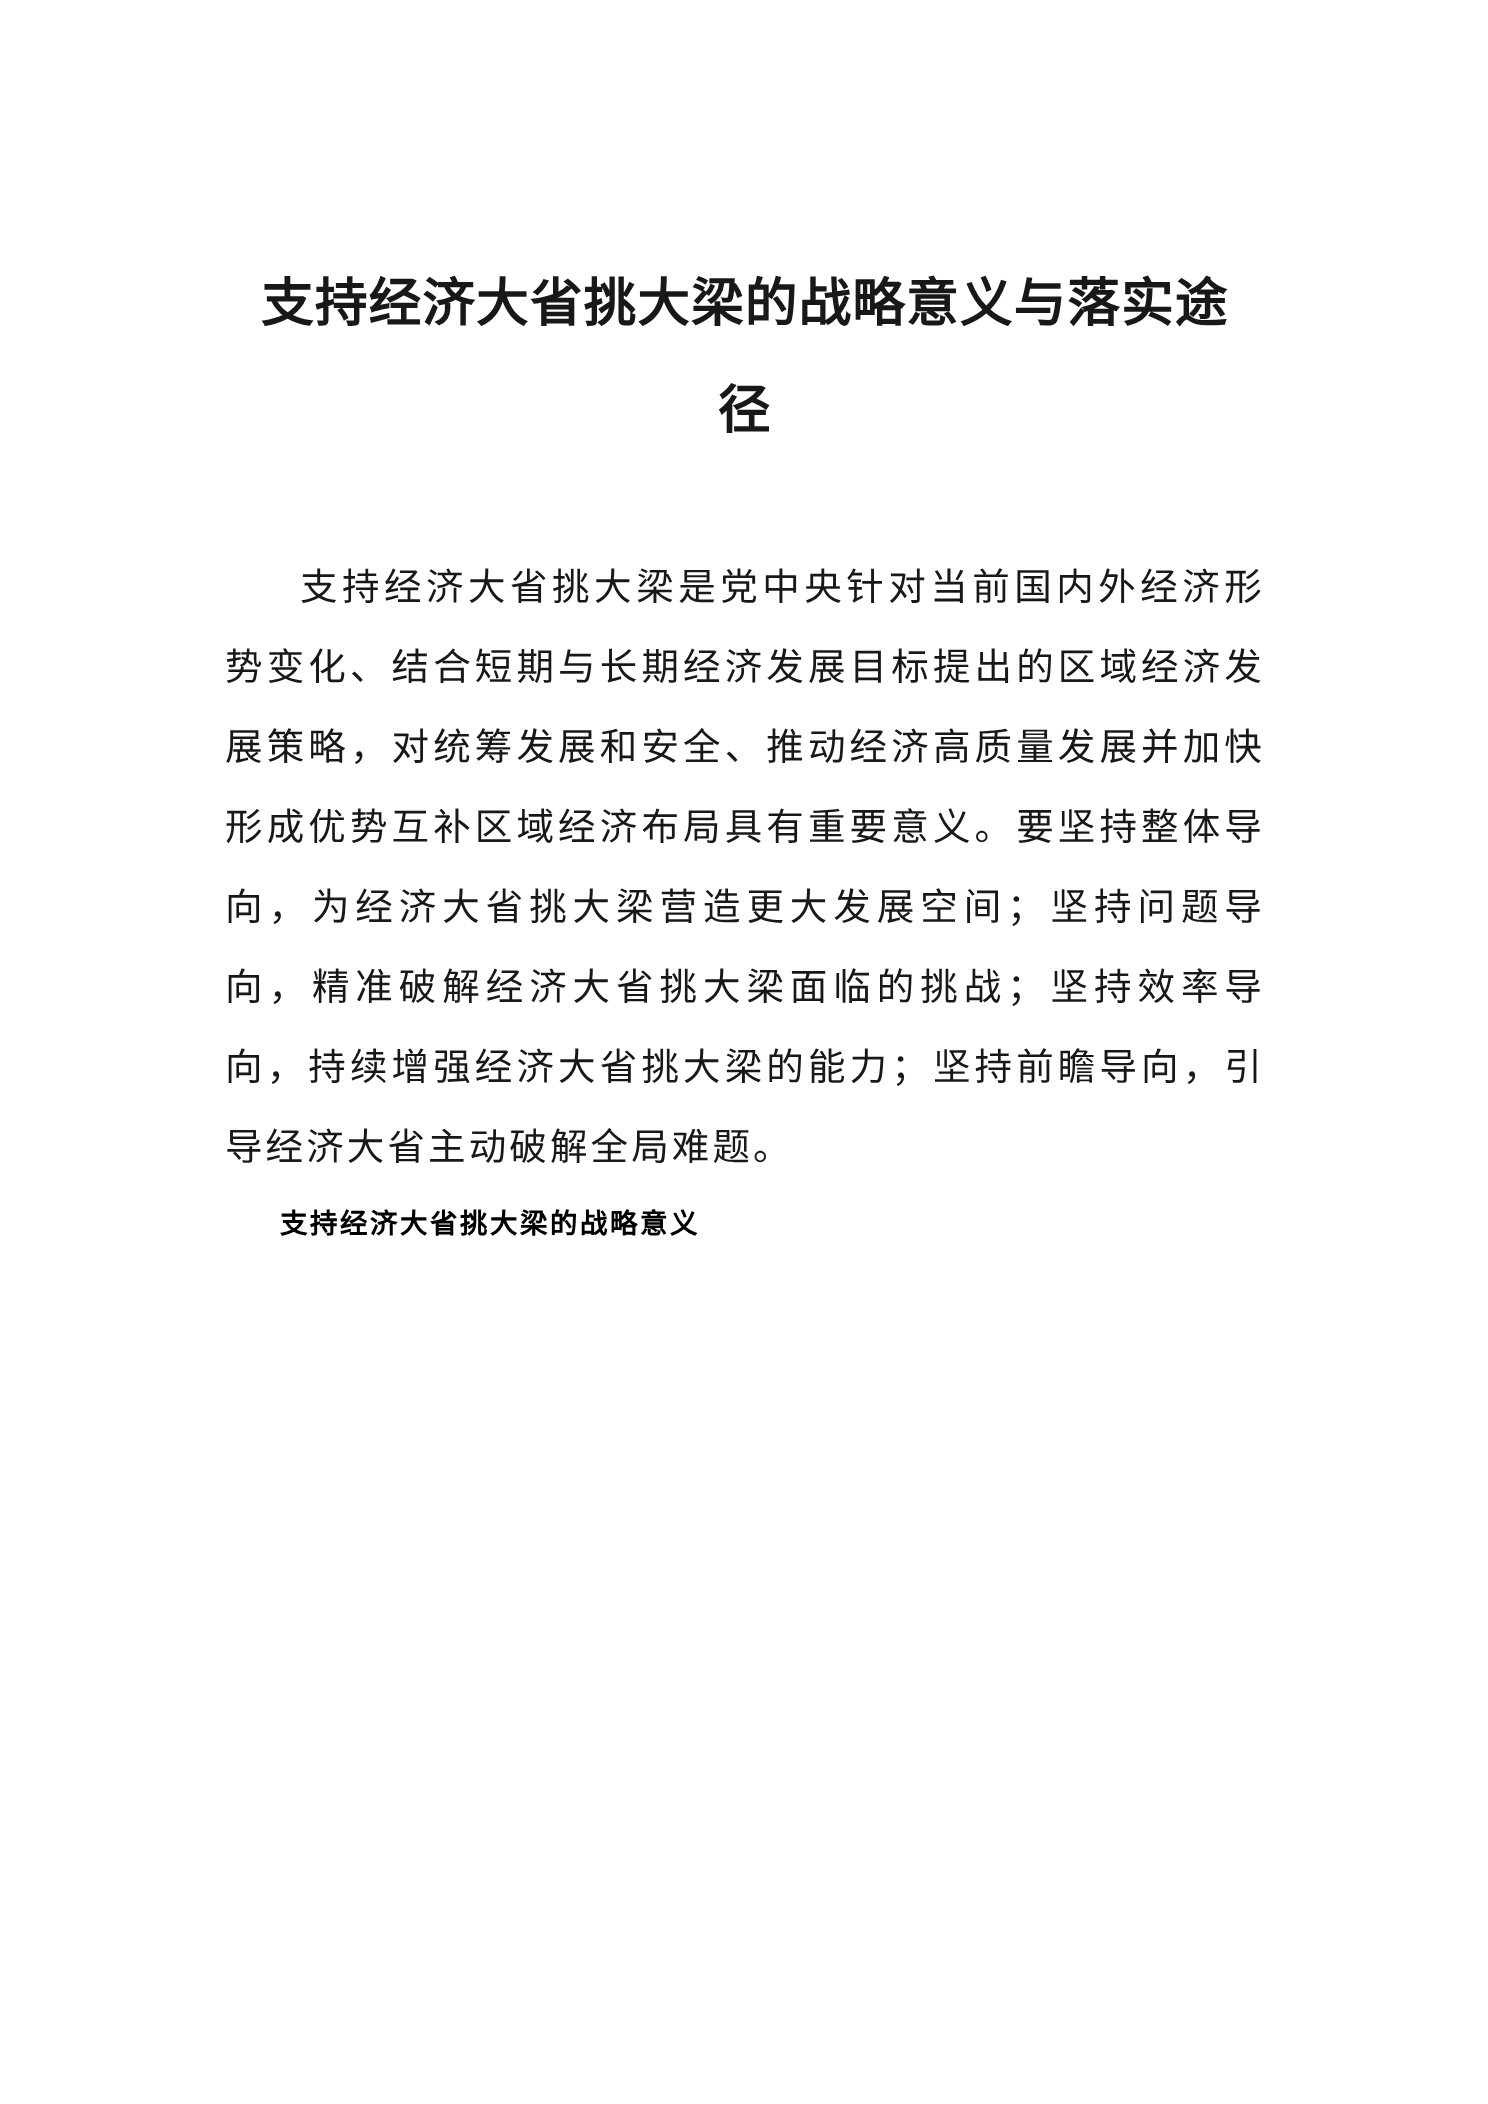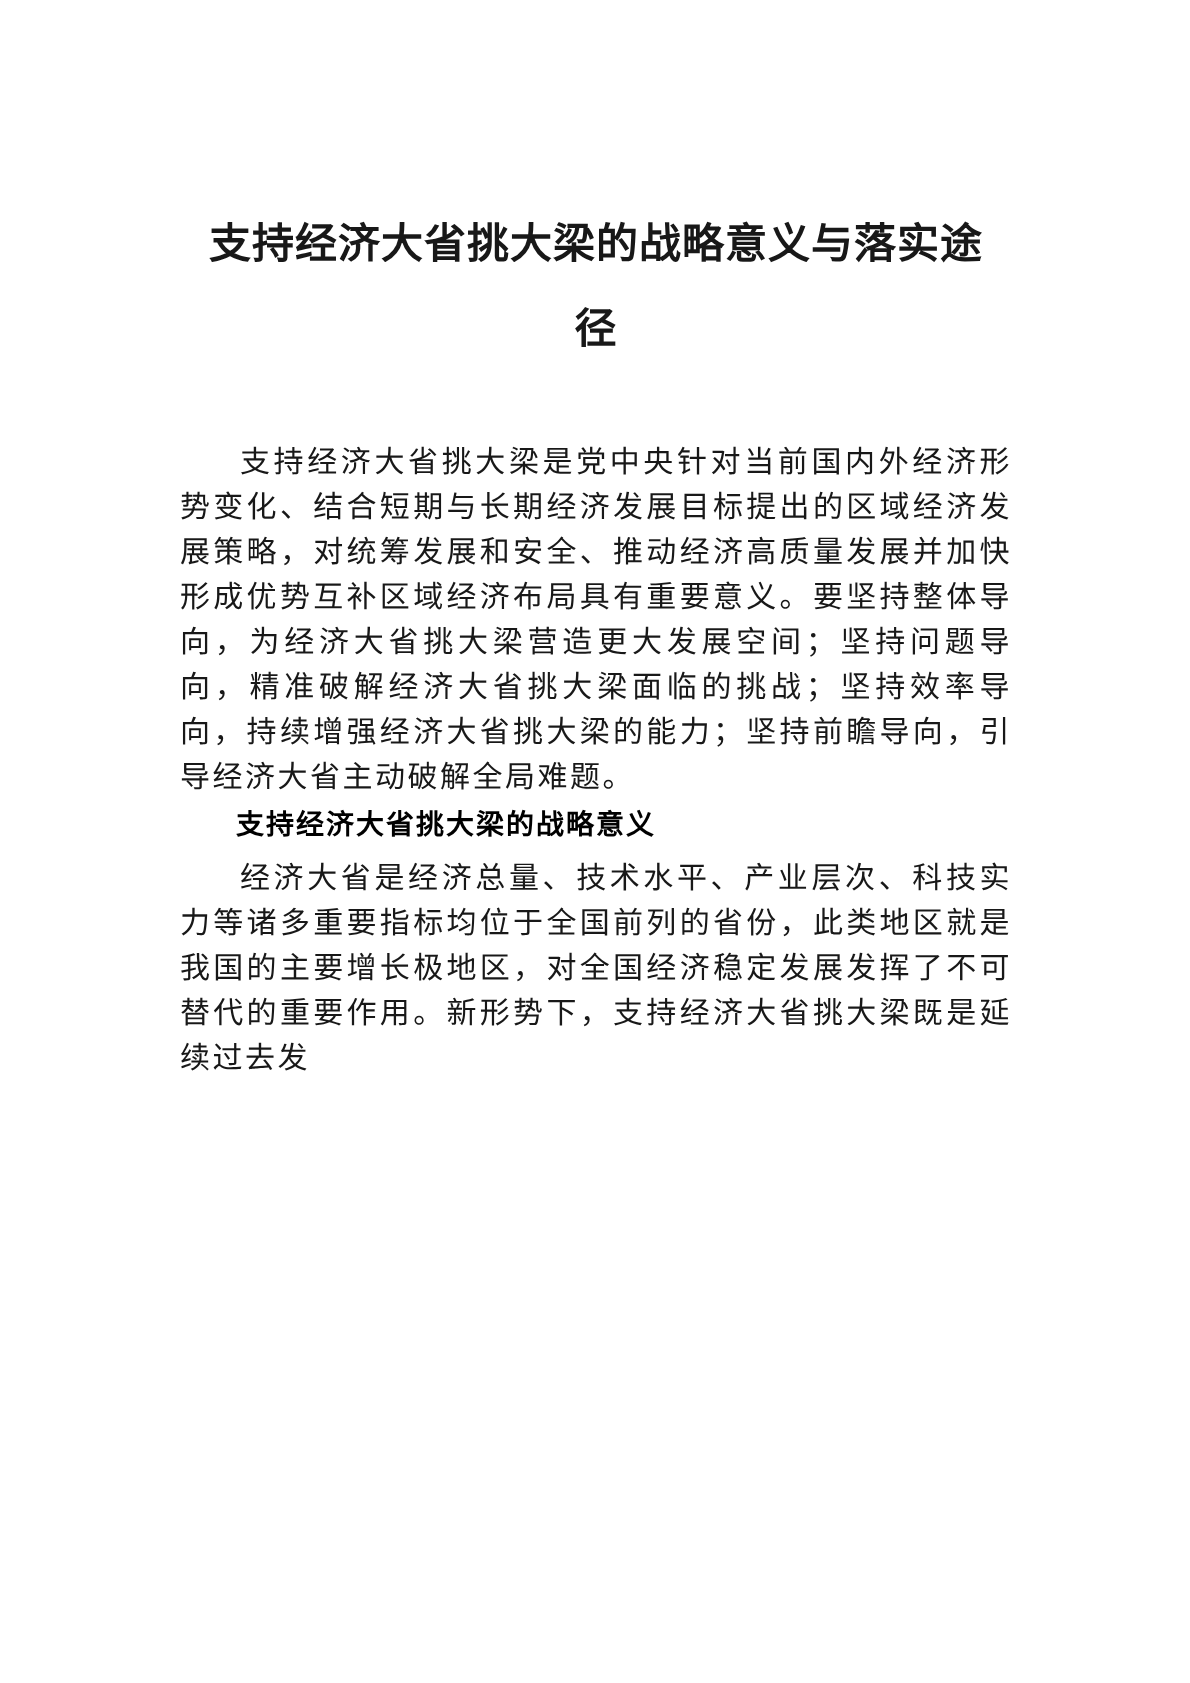--- a/index.html
+++ b/index.html
@@ -27,46 +27,45 @@
     max-width: 812px;
     margin: 0 auto 67px auto;
     word-break: break-all;
   }
   .doc-body {
     width: 832px;
   }
   .para {
     font-family: "Liberation Serif", "DejaVu Serif", serif;
     font-size: 30px;
-    line-height: 45px;
+    line-height: 64px;
     letter-spacing: 2.5px;
     text-align: justify;
     text-justify: inter-ideograph;
     text-indent: 2em;
     word-break: break-all;
     margin: 0;
   }
   .section-heading {
-    font-family: Liberation Mono, monospace;
+    font-family: Liberation Sans, sans-serif;
     font-weight: 700;
-    font-size: 28px;
+    font-size: 22px;
     line-height: 55.5px;
     letter-spacing: 2px;
     text-indent: 2em;
     margin: 0;
     color: #000000;
   }
 </style>
 </head>
 <body>
 
 <div class="page">
   <h1 class="doc-title">支持经济大省挑大梁的战略意义与落实途径</h1>
 
   <div class="doc-body">
     <p class="para">支持经济大省挑大梁是党中央针对当前国内外经济形势变化、结合短期与长期经济发展目标提出的区域经济发展策略，对统筹发展和安全、推动经济高质量发展并加快形成优势互补区域经济布局具有重要意义。要坚持整体导向，为经济大省挑大梁营造更大发展空间；坚持问题导向，精准破解经济大省挑大梁面临的挑战；坚持效率导向，持续增强经济大省挑大梁的能力；坚持前瞻导向，引导经济大省主动破解全局难题。</p>
 
 
     <h2 class="section-heading">支持经济大省挑大梁的战略意义</h2>
 
-    <p class="para">经济大省是经济总量、技术水平、产业层次、科技实力等诸多重要指标均位于全国前列的省份，此类地区就是我国的主要增长极地区，对全国经济稳定发展发挥了不可替代的重要作用。新形势下，支持经济大省挑大梁既是延续过去发</p>
   </div>
 </div>
 
 </body></html>

